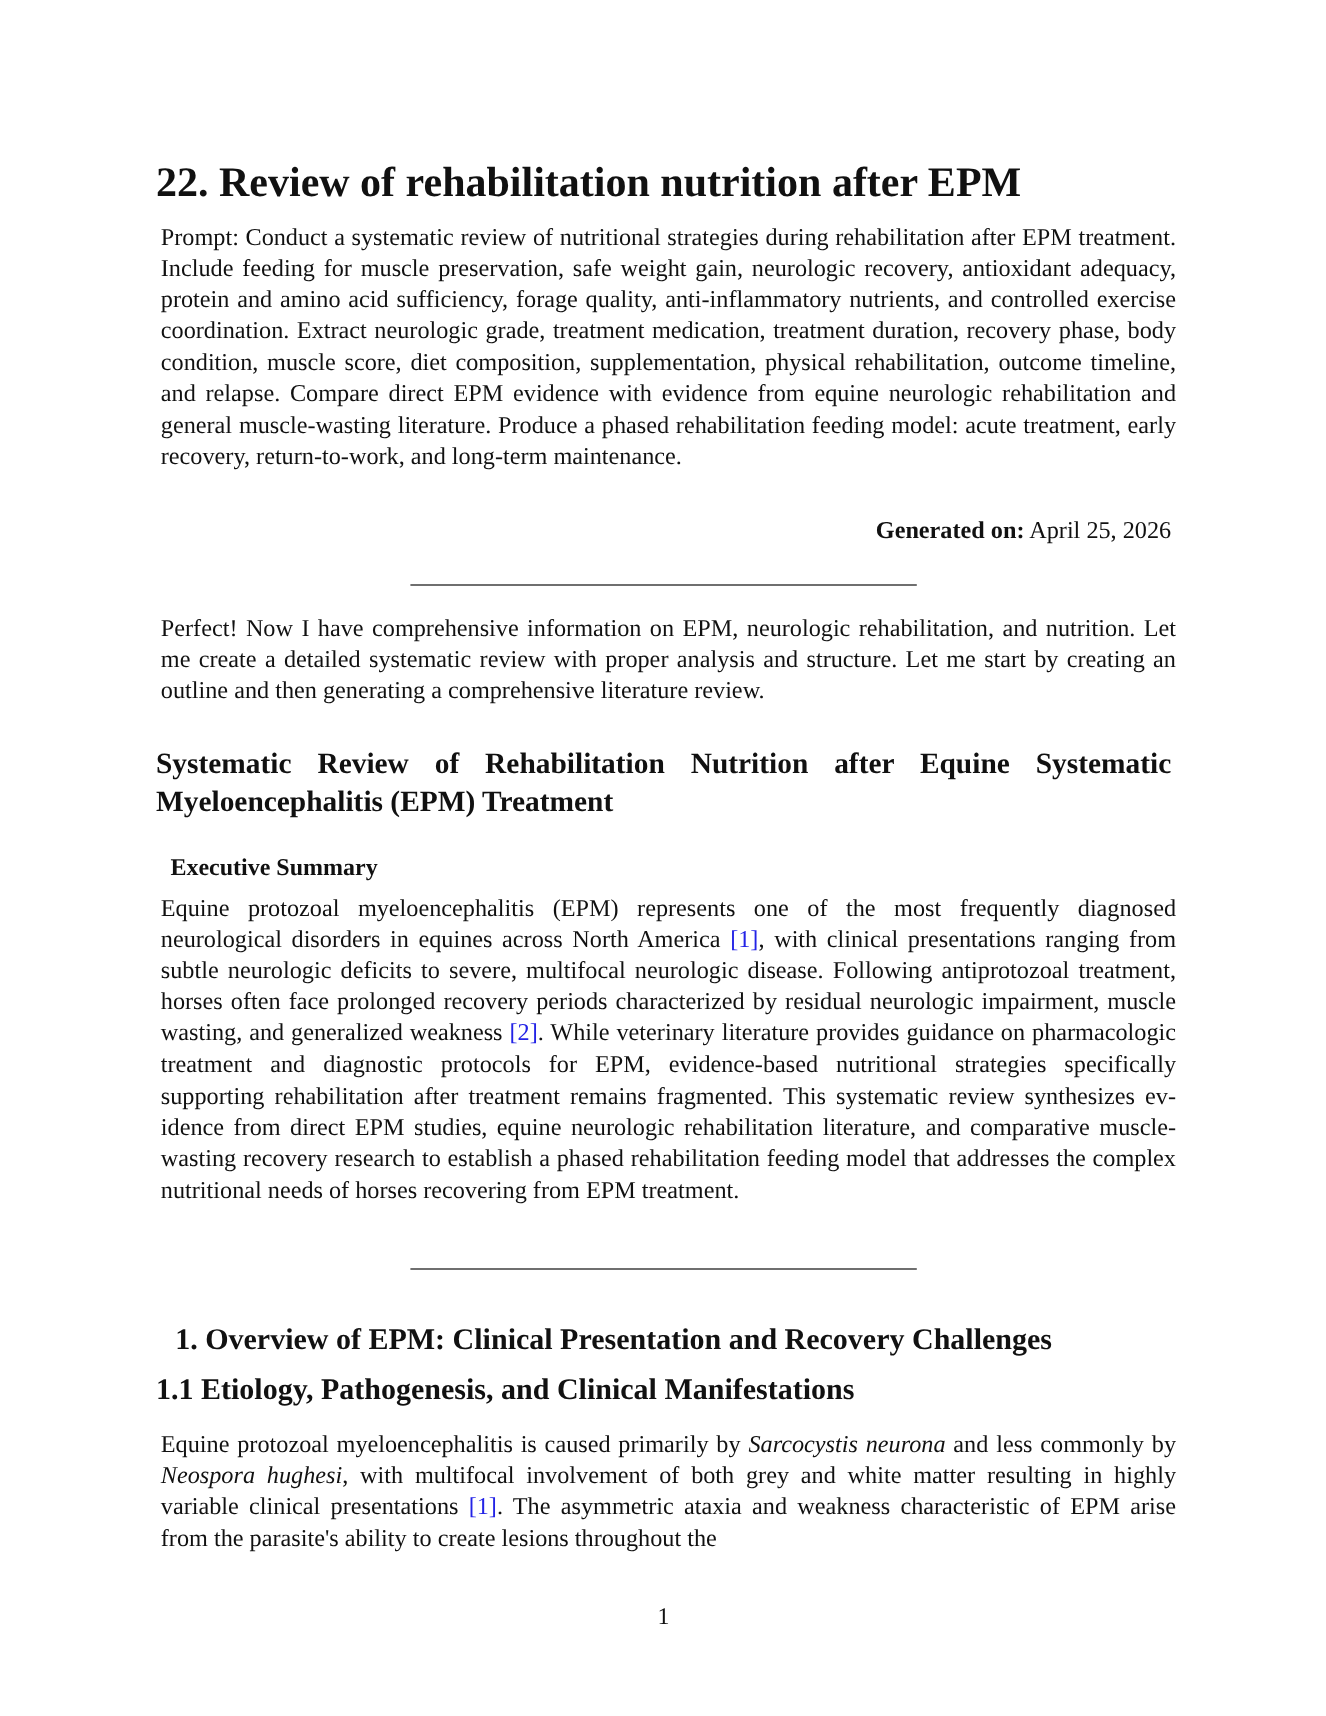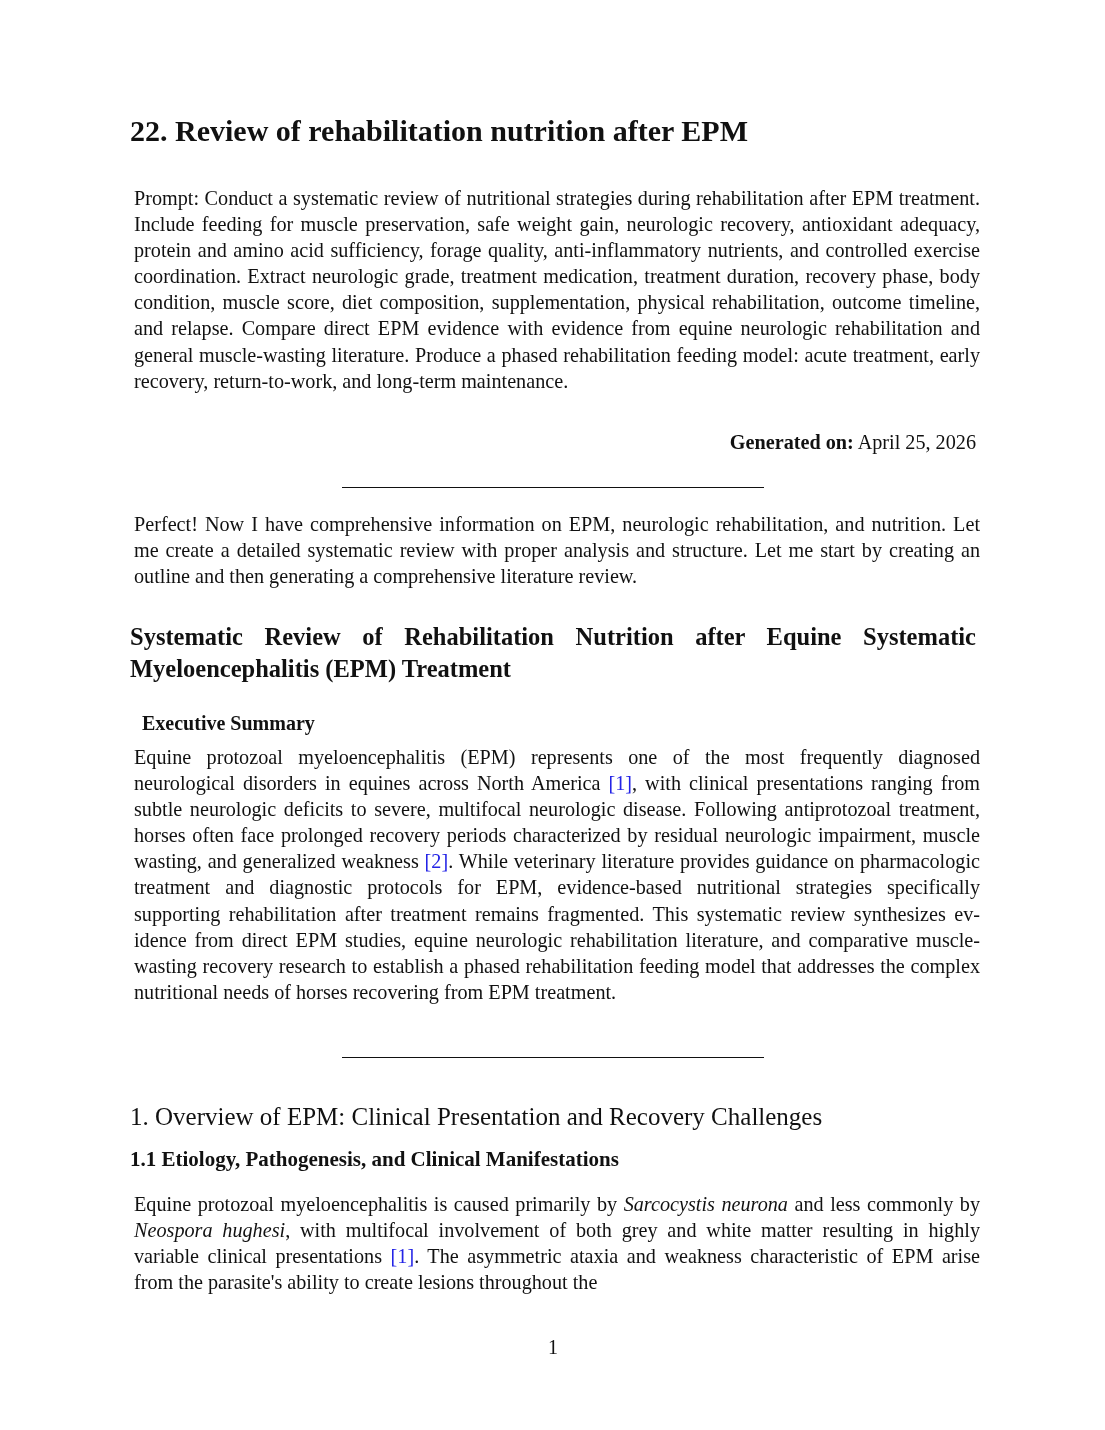--- a/index.html
+++ b/index.html
@@ -16,24 +16,24 @@
       color: #111111;
     }
     .page {
       position: absolute;
       left: 130px;
       top: 0;
       width: 846px;
     }
     .doc-title {
       position: absolute;
-      top: 112px;
+      top: 133px;
       left: 0;
       margin: 0;
-      font-size: 30px;
+      font-size: 35px;
       font-weight: bold;
       line-height: 38px;
       white-space: nowrap;
     }
     .para {
       margin: 4px;
       font-size: 20.2px;
       line-height: 26.1px;
       text-align: justify;
       text-align-last: left;
@@ -94,33 +94,33 @@
     }
     .exec-para {
       position: absolute;
       top: 740px;
       left: 0;
       width: 846px;
     }
     .h2-overview {
       position: absolute;
       top: 1101px;
-      left: 0;
+      left: 16px;
       margin: 0;
       font-size: 25px;
-      font-weight: normal;
+      font-weight: bold;
       line-height: 32px;
       white-space: nowrap;
     }
     .h3-etiology {
       position: absolute;
       top: 1146px;
       left: 0;
       margin: 0;
-      font-size: 21px;
+      font-size: 25px;
       font-weight: bold;
       line-height: 26px;
       white-space: nowrap;
     }
     .etiology-para {
       position: absolute;
       top: 1187px;
       left: 0;
       width: 846px;
       font-family: Liberation Serif, serif;

